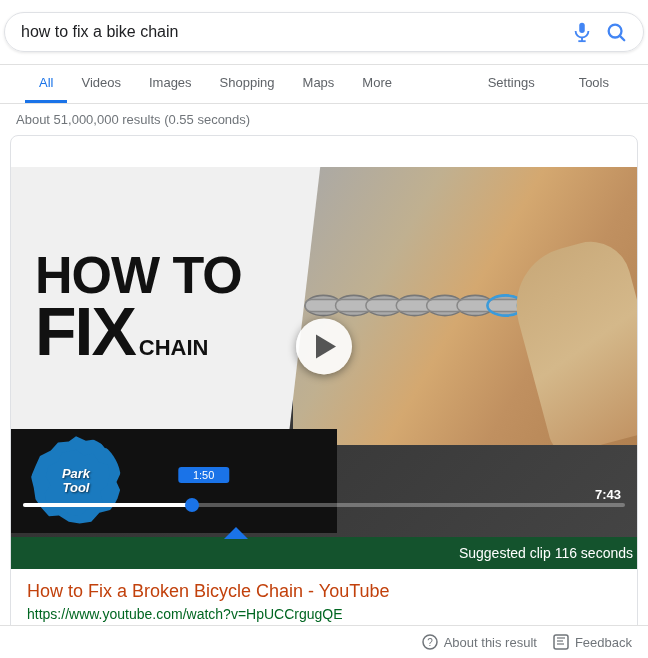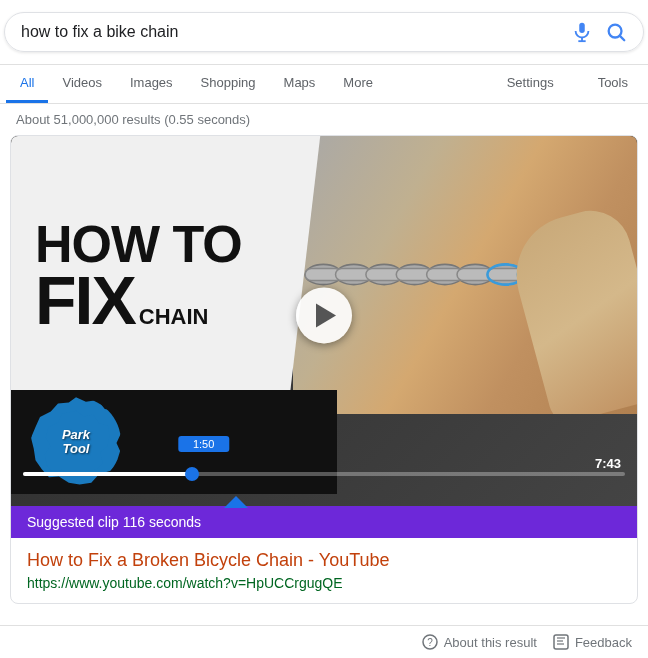--- a/index.html
+++ b/index.html
@@ -45,21 +45,21 @@
     .mic-icon-svg, .search-icon-svg {
       cursor: pointer;
       display: flex;
       align-items: center;
     }
 
     
     .nav-tabs {
       display: flex;
       align-items: center;
-      padding: 0 6px;
+      padding: 0 25px;
       border-bottom: 1px solid #e0e0e0;
     }
     .nav-tab {
       padding: 10px 14px;
       font-size: 13px;
       color: #5f6368;
       cursor: pointer;
       text-decoration: none;
       display: inline-block;
       border-bottom: 3px solid transparent;
@@ -91,20 +91,21 @@
       border-radius: 8px;
       overflow: hidden;
     }
 
     .video-thumbnail {
       position: relative;
       width: 100%;
       background: #1a1a1a;
       height: 370px;
       overflow: hidden;
+      margin-top: 31px;
     }
 
     
     .video-bg {
       width: 100%;
       height: 100%;
       position: relative;
       background: linear-gradient(135deg, #2a2a2a 0%, #444 100%);
     }
 
@@ -139,21 +140,21 @@
     .video-subtitle {
       font-size: 22px;
       font-weight: 700;
       color: #111;
       line-height: 1.2;
     }
 
     
     .parktool-area {
       position: absolute;
-      bottom: 12px;
+      bottom: 4px;
       left: 0;
       width: 52%;
       height: 28%;
       background: #111;
       display: flex;
       align-items: center;
       padding: 10px 20px;
     }
 
     .parktool-badge {
@@ -239,25 +240,26 @@
       position: absolute;
       bottom: 5px;
       right: 16px;
       color: #fff;
       font-size: 13px;
       font-weight: bold;
     }
 
     
     .suggested-clip-bar {
-      background: #6d28d9;
+      background: #14532d;
       color: #fff;
-      padding: 8px 16px;
+      padding: 8px 4px;
       font-size: 14px;
       font-weight: 500;
+      text-align: right;
     }
     .clip-pointer {
       position: absolute;
       top: -10px;
       left: 213px;
       width: 0;
       height: 0;
       border-left: 12px solid transparent;
       border-right: 12px solid transparent;
       border-bottom: 12px solid #1a73e8;

